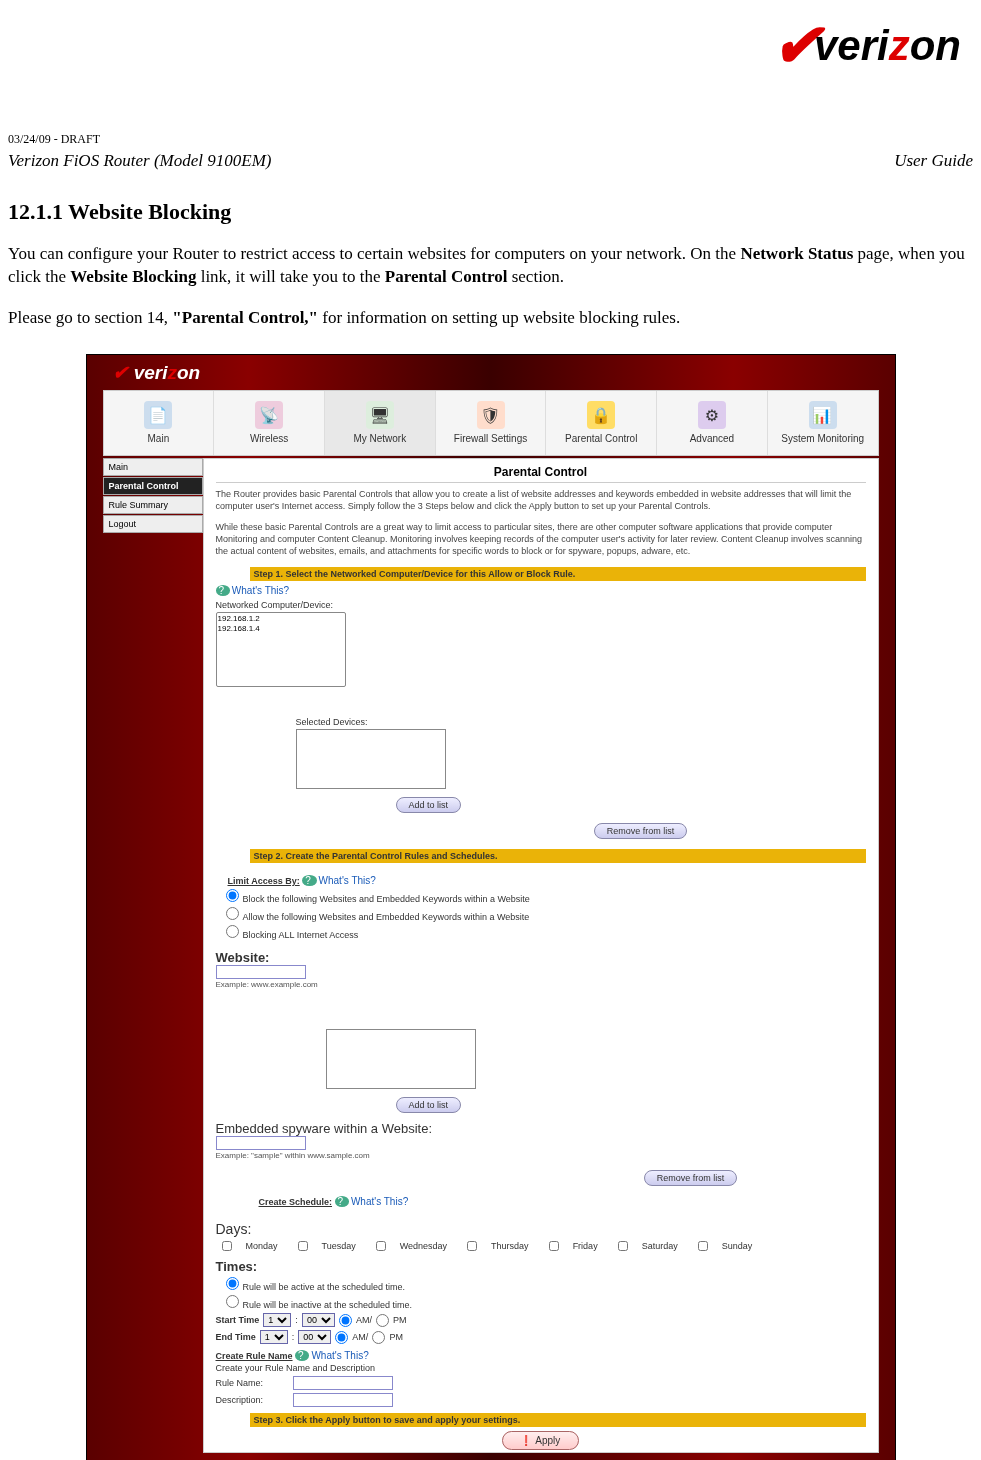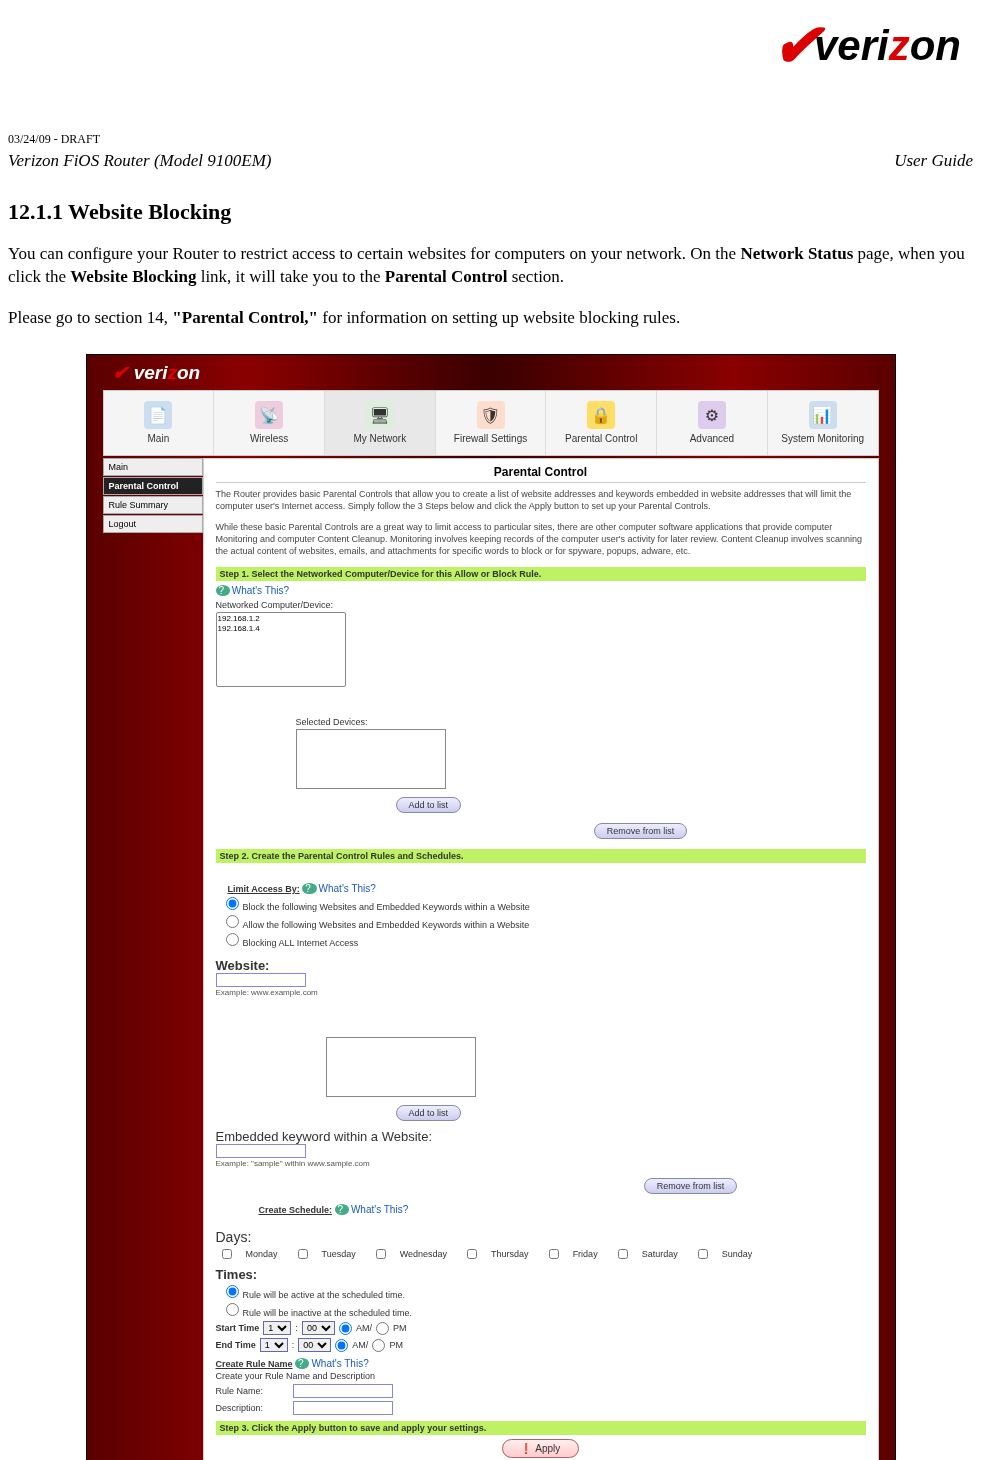--- a/index.html
+++ b/index.html
@@ -44,21 +44,21 @@
     
     .shot-body { display: flex; margin-top: 2px; }
     .sidebar { width: 100px; }
     .side-item { background: #eee; border: 1px solid #aaa; padding: 3px 5px; font-size: 9px; margin-bottom: 1px; cursor: pointer; }
     .side-item.sel { background: #222; color: #fff; font-weight: bold; }
     
     .content { flex: 1; background: #fff; border: 1px solid #ccc; padding: 6px 12px; font-size: 9px; color: #333; }
     .content-title { text-align: center; font-weight: bold; color: #000; font-size: 12px; border-bottom: 1px solid #ccc; padding-bottom: 3px; margin-bottom: 6px; }
     .intro { font-size: 9px; line-height: 1.3; margin-bottom: 10px; color: #444; }
     
-    .step-hdr { background: #bef264; font-weight: bold; padding: 2px 4px; font-size: 9px; }
+    .step-hdr { background: #eab308; font-weight: bold; padding: 2px 4px; font-size: 9px; margin-left: 34px; }
     .whats { color: #1a5bb8; font-size: 10px; margin: 4px 0; }
     .whats::before { content: "? "; background: #4a8; color: #fff; border-radius: 50%; padding: 0 3px; margin-right: 2px; }
     
     .col2 { display: flex; gap: 30px; margin: 4px 0; flex-direction: column; }
     .col2 > div { flex: 0 0 auto; }
     .listbox { border: 1px solid #888; width: 130px; height: 75px; font-size: 8px; padding: 1px; background: #fff; overflow: auto; }
     .listbox-empty { border: 1px solid #888; width: 150px; height: 60px; background: #fff; }
     
     .btn { display: inline-block; background: linear-gradient(#eef, #cce); border: 1px solid #88a; border-radius: 10px; padding: 2px 12px; font-size: 9px; cursor: pointer; }
     .addbtn-wrap { margin: 8px 0 8px 180px; }
@@ -181,38 +181,38 @@
             </div>
             <div style="padding-left:80px">
               <div class="listlbl">Selected Devices:</div>
               <div class="listbox-empty"></div>
             </div>
           </div>
           <div class="addbtn-wrap"><span class="btn">Add to list</span></div>
           <div class="rembtn-wrap"><span class="btn">Remove from list</span></div>
 
           <div class="step-hdr">Step 2. Create the Parental Control Rules and Schedules.</div>
-          <div style="margin-top:20px;padding-left:12px;"><span class="ulabel">Limit Access By:</span> <span class="whats" style="display:inline">What's This?</span></div>
+          <div style="margin-top:12px;padding-left:12px;"><span class="ulabel">Limit Access By:</span> <span class="whats" style="display:inline">What's This?</span></div>
           <div class="radiorow"><input type="radio" checked="" style=""><span>Block the following Websites and Embedded Keywords within a Website</span></div>
           <div class="radiorow"><input type="radio" style=""><span>Allow the following Websites and Embedded Keywords within a Website</span></div>
           <div class="radiorow"><input type="radio" style=""><span>Blocking ALL Internet Access</span></div>
 
           <div class="col2">
             <div>
               <div class="weblabel">Website:</div>
               <input class="txtinput" style="">
               <div class="example">Example: www.example.com</div>
             </div>
             <div style="padding-left:110px; padding-top:10px;">
               <div class="listbox-empty"></div>
             </div>
           </div>
           <div class="addbtn-wrap"><span class="btn">Add to list</span></div>
 
-          <div class="weblabel" style="font-weight:normal">Embedded keyword within a Website:</div>
+          <div class="weblabel" style="font-weight:normal">Embedded spyware within a Website:</div>
           <input class="txtinput" style="">
           <div class="example">Example: "sample" within www.sample.com</div>
           <div class="rembtn-wrap" style="padding-left:300px"><span class="btn">Remove from list</span></div>
 
           <div style="margin-top:6px;margin-left:43px;"><span class="ulabel">Create Schedule:</span> <span class="whats" style="display:inline">What's This?</span></div>
           <div style="font-size:14px;margin-top:14px;">Days:</div>
           <div class="daysrow">
             <label>
                 <input type="checkbox" style="">
                 <span>Monday</span>

